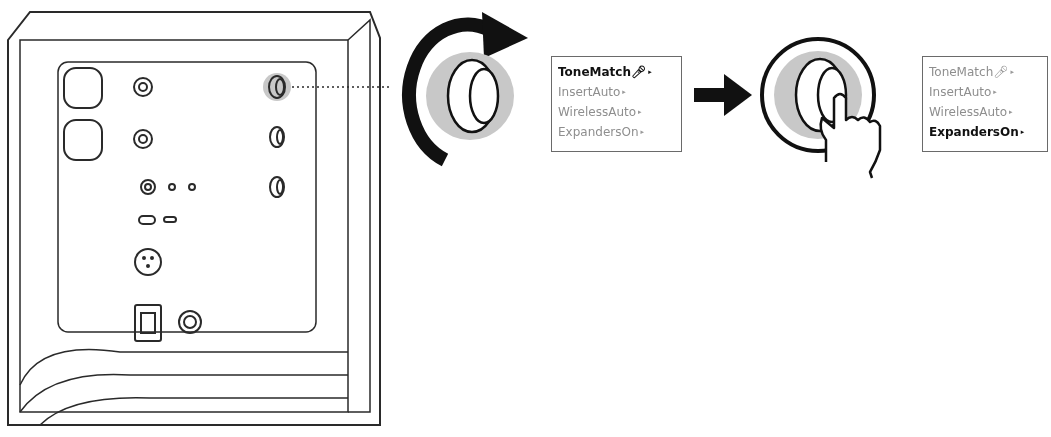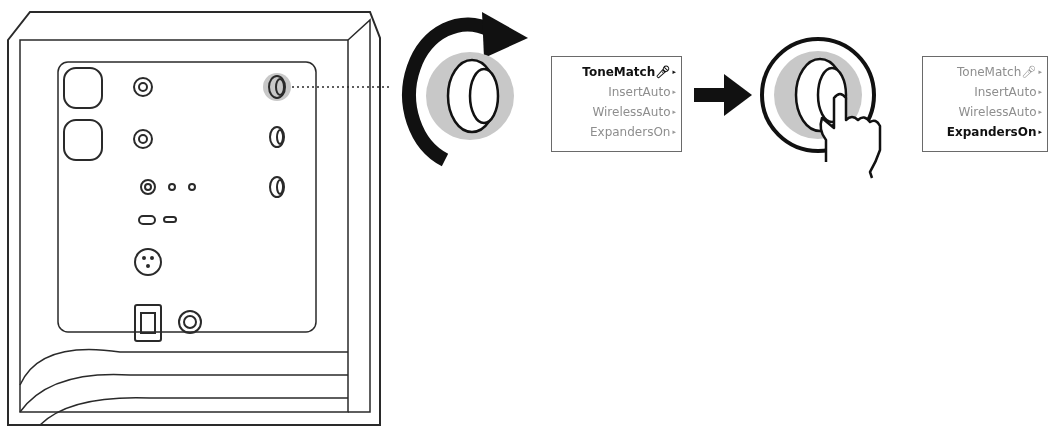--- a/index.html
+++ b/index.html
@@ -1,21 +1,21 @@
 <!DOCTYPE html>
 <html><head>
 <meta charset="utf-8">
 <style>
   html, body { margin: 0; padding: 0; background: #ffffff; }
   body { width: 1051px; height: 437px; position: relative; overflow: hidden;
          font-family: "DejaVu Sans", sans-serif; }
   svg.stage { position: absolute; left: 0; top: 0; }
   .screen { position: absolute; background: #fff; border: 1.5px solid #6a6a6a;
             font-family: "DejaVu Sans", sans-serif; font-size: 12px; }
-  .row { position: absolute; left: 6px; right: 5px; display: flex; justify-content: flex-end; align-items: center; }
+  .row { position: absolute; left: 6px; right: 5px; display: flex; justify-content: flex-start; align-items: center; }
   .lbl { color: #8e8e8e; }
   .val { color: #8e8e8e; display: flex; align-items: center; gap: 2px; }
   .hl .lbl, .hl .val { color: #111; font-weight: bold; }
   .arrow-s { font-size: 7px; color: #9a9a9a; }
   .hl .arrow-s { color: #111; }
 </style>
 </head>
 <body>
 
 <svg class="stage" width="1051" height="437" viewBox="0 0 1051 437">

